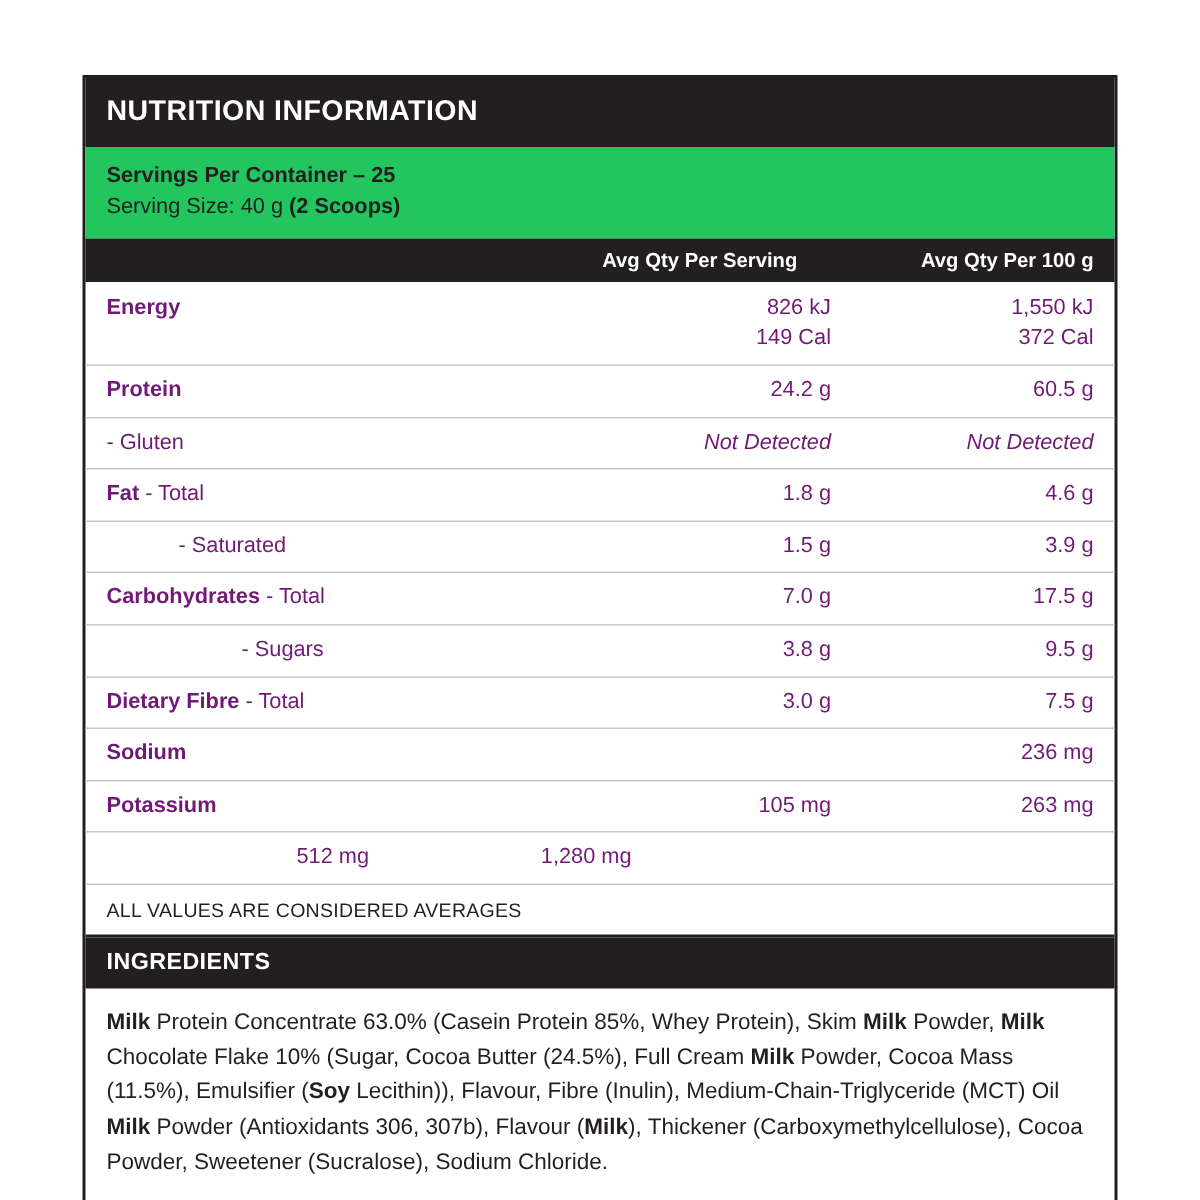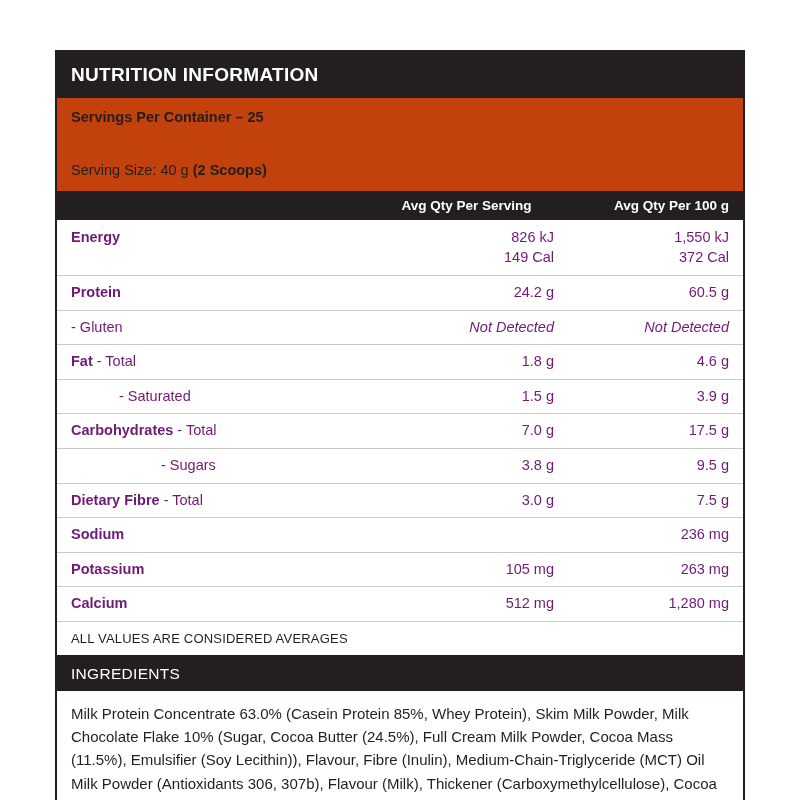--- a/index.html
+++ b/index.html
@@ -29,28 +29,28 @@
   .nut-header {
     background: #231f20;
     color: #ffffff;
     font-size: 19px;
     font-weight: bold;
     letter-spacing: .3px;
     padding: 12px 14px 12px 14px;
   }
   
   .servings {
-    background: #c2410c;
+    background: #22c55e;
     color: #231f20;
     padding: 9px 14px 10px 14px;
     font-size: 14.5px;
     line-height: 1.45;
   }
   .servings .line1 { font-weight: bold; }
-  .servings .line2 { font-weight: normal; margin-top: 32px; }
+  .servings .line2 { font-weight: normal; }
   .servings .line2 b { font-weight: bold; }
   
   .colhead {
     background: #231f20;
     color: #ffffff;
     display: flex;
     align-items: center;
     font-size: 13.5px;
     font-weight: bold;
     padding: 7px 14px;
@@ -89,31 +89,31 @@
     font-size: 13px;
     color: #231f20;
     border-bottom: 2px solid #231f20;
     letter-spacing: .2px;
   }
   
   .ing-header {
     background: #231f20;
     color: #ffffff;
     font-size: 15.5px;
-    font-weight: normal;
+    font-weight: bold;
     letter-spacing: .3px;
     padding: 8px 14px 8px 14px;
   }
   .ing-body {
     padding: 11px 14px 16px 14px;
     font-size: 15px;
     line-height: 1.55;
     color: #231f20;
   }
-  .ing-body b { font-weight: normal; }
+  .ing-body b { font-weight: bold; }
 </style>
 </head>
 <body>
 
 <div class="page">
   <div class="panel">
 
     <div class="nut-header">NUTRITION INFORMATION</div>
 
     <div class="servings">
@@ -173,21 +173,20 @@
         <div class="row">
           <div class="c-label bold">Sodium</div>
           <div class="c-100"><span>236 mg</span></div>
         </div>
         <div class="row">
           <div class="c-label bold">Potassium</div>
           <div class="c-serv"><span>105 mg</span></div>
           <div class="c-100"><span>263 mg</span></div>
         </div>
         <div class="row">
-          <div class="c-label bold">Calcium</div>
           <div class="c-serv"><span>512 mg</span></div>
           <div class="c-100"><span>1,280 mg</span></div>
         </div>
       </div>
 
     <div class="avg-note">ALL VALUES ARE CONSIDERED AVERAGES</div>
 
     <div class="ing-header">INGREDIENTS</div>
 
     <div class="ing-body" id="ingredients-body"><b>Milk</b><span> Protein Concentrate 63.0% (Casein Protein 85%, Whey Protein), Skim </span><b>Milk</b><span> Powder, </span><b>Milk</b><span> Chocolate Flake 10% (Sugar, Cocoa Butter (24.5%), Full Cream </span><b>Milk</b><span> Powder, Cocoa Mass (11.5%), Emulsifier (</span><b>Soy</b><span> Lecithin)), Flavour, Fibre (Inulin), Medium-Chain-Triglyceride (MCT) Oil </span><b>Milk</b><span> Powder (Antioxidants 306, 307b), Flavour (</span><b>Milk</b><span>), Thickener (Carboxymethylcellulose), Cocoa Powder, Sweetener (Sucralose), Sodium Chloride.</span></div>

